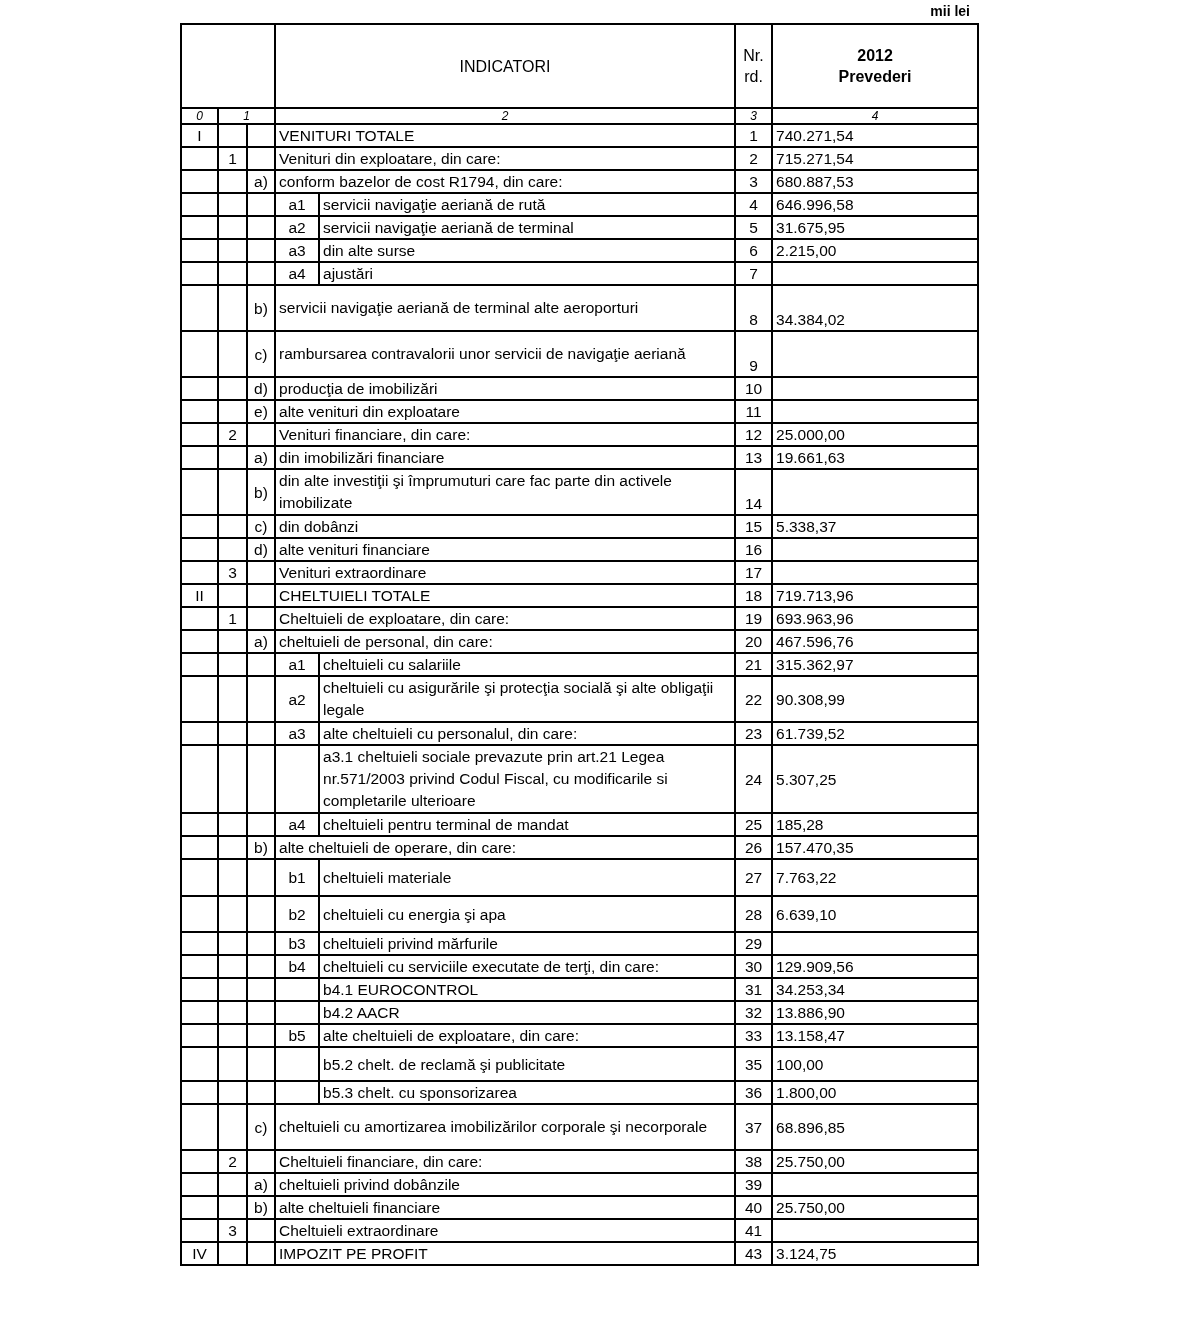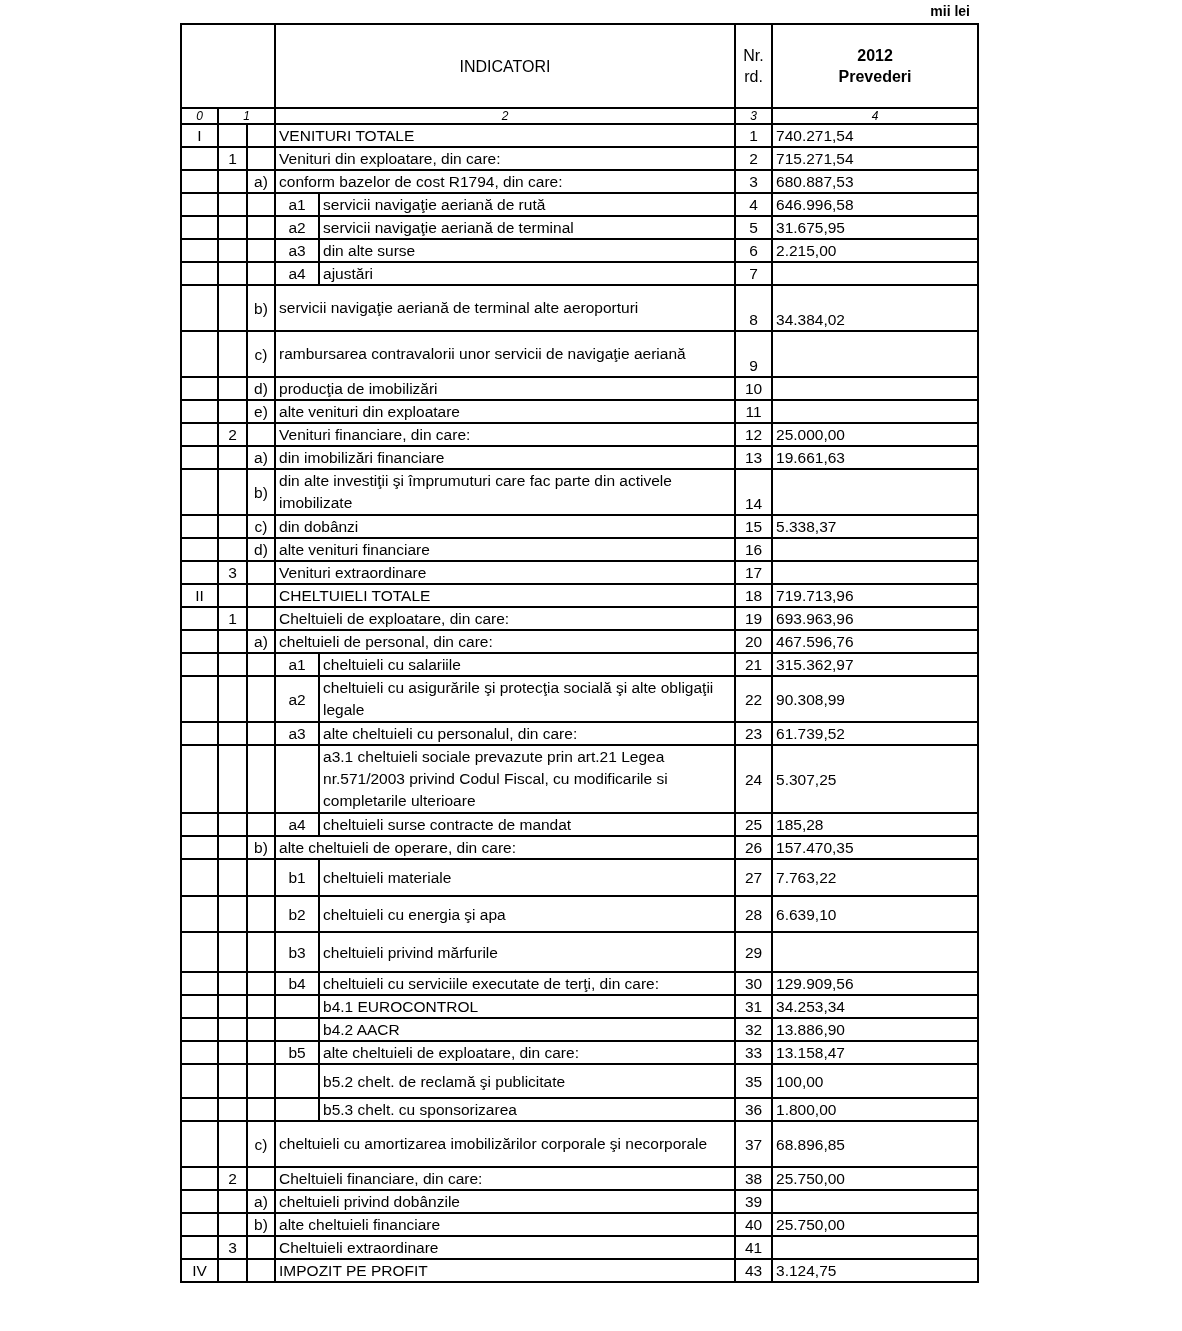--- a/index.html
+++ b/index.html
@@ -246,21 +246,21 @@
         <td class="lbl"></td>
         <td class="wrap">a3.1 cheltuieli sociale prevazute prin art.21 Legea nr.571/2003 privind Codul Fiscal, cu modificarile si completarile ulterioare</td>
         <td class="nr">24</td>
         <td class="num">5.307,25</td>
       </tr>
       <tr style="height: 23px;">
         <td class="ctr"></td>
         <td class="ctr"></td>
         <td class="lbl"></td>
         <td class="lbl">a4</td>
-        <td>cheltuieli surse contracte de mandat</td>
+        <td>cheltuieli pentru terminal de mandat</td>
         <td class="nr">25</td>
         <td class="num">185,28</td>
       </tr>
       <tr style="height: 23px;">
         <td class="ctr"></td>
         <td class="ctr"></td>
         <td class="lbl">b)</td>
         <td colspan="2">alte cheltuieli de operare, din care:</td>
         <td class="nr">26</td>
         <td class="num">157.470,35</td>
@@ -276,21 +276,21 @@
       </tr>
       <tr style="height: 36px;">
         <td class="ctr"></td>
         <td class="ctr"></td>
         <td class="lbl"></td>
         <td class="lbl">b2</td>
         <td>cheltuieli cu energia şi apa</td>
         <td class="nr">28</td>
         <td class="num">6.639,10</td>
       </tr>
-      <tr style="height: 40px;">
+      <tr style="height: 23px;">
         <td class="ctr"></td>
         <td class="ctr"></td>
         <td class="lbl"></td>
         <td class="lbl">b3</td>
         <td>cheltuieli privind mărfurile</td>
         <td class="nr">29</td>
         <td class="num"></td>
       </tr>
       <tr style="height: 23px;">
         <td class="ctr"></td>

